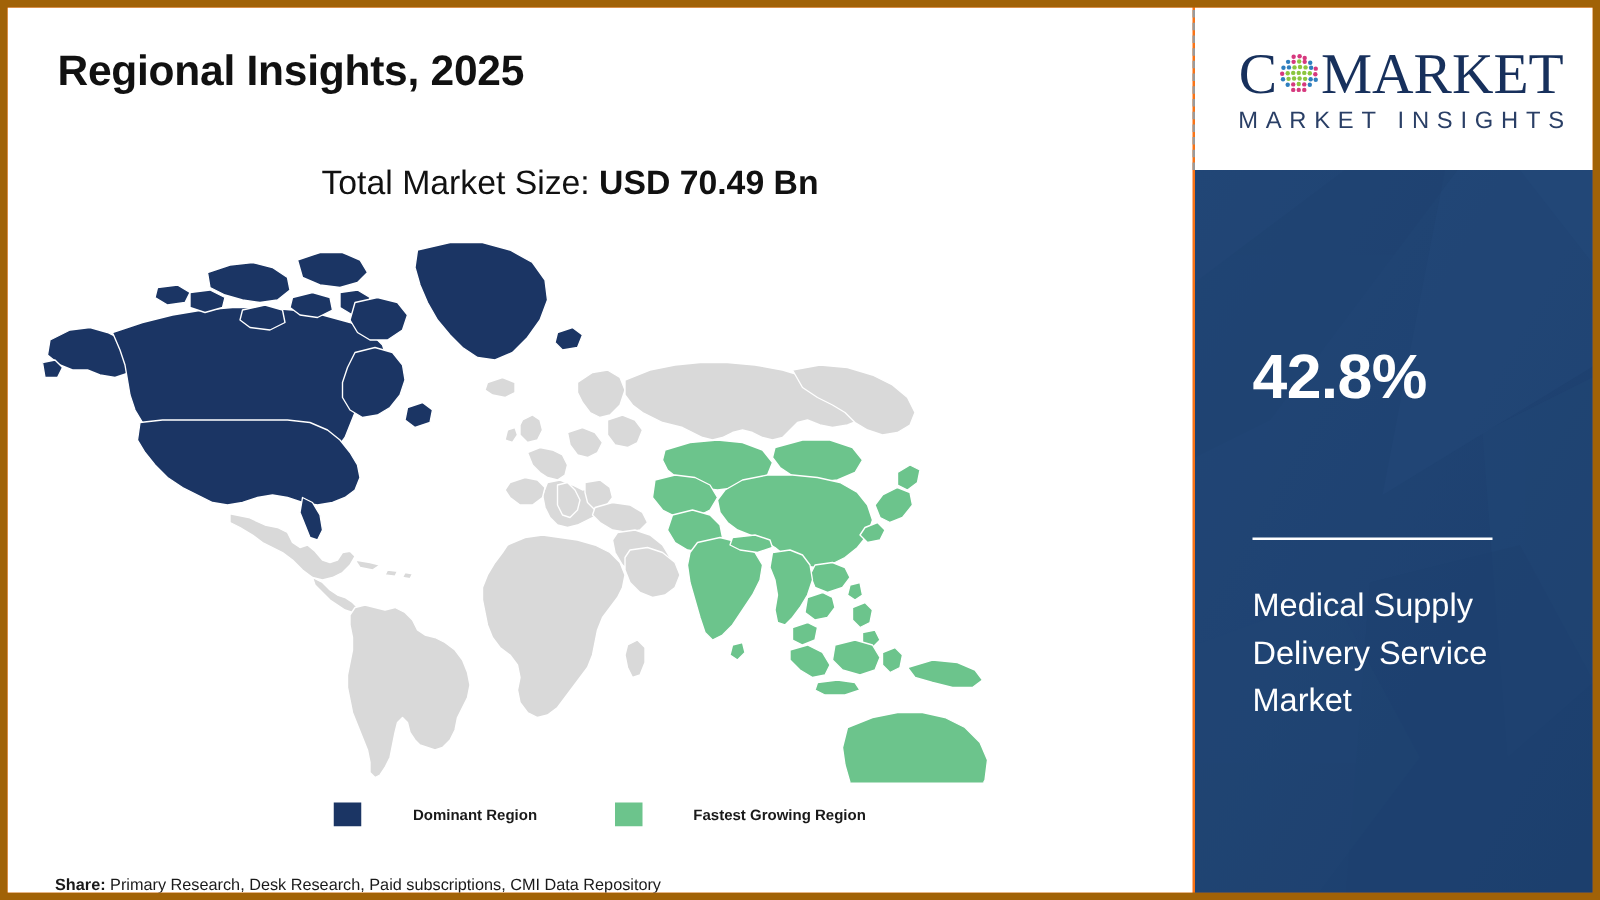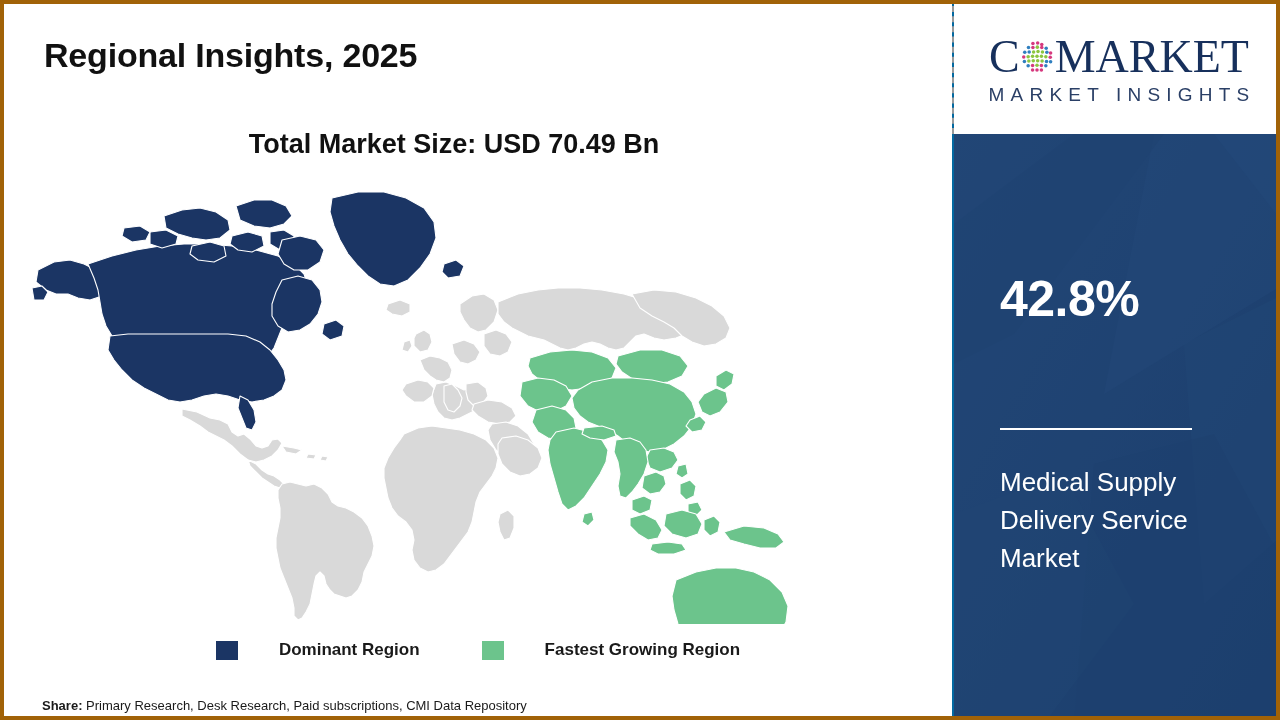--- a/index.html
+++ b/index.html
@@ -5,57 +5,57 @@
 <style>
   html,body{margin:0;padding:0;}
   body{
     width:1280px;height:720px;overflow:hidden;
     font-family:"Liberation Sans", sans-serif;
     background:#ffffff;
   }
   #slide{
     position:relative;width:1280px;height:720px;
     box-sizing:border-box;
-    border:4px solid #a16207;
-    background:#0369a1;
+    border:6px solid #a16207;
+    background:#f97316;
     overflow:hidden;
   }
 
   
   #left-panel{
     position:absolute;left:0;top:0;width:948px;height:716px;
     background:#ffffff;
   }
   #page-title{
     position:absolute;left:40px;top:32px;
     font-size:34px;font-weight:bold;color:#111111;
     letter-spacing:-0.2px;white-space:nowrap;
   }
   #market-size-line{
     position:absolute;left:0;top:125px;width:900px;
     text-align:center;font-size:27px;color:#111111;
     white-space:nowrap;
   }
-  #market-size-line .label{font-weight:bold;}
+  #market-size-line .label{font-weight:normal;}
   #market-size-line .value{font-weight:bold;}
 
   
   #map-wrap{
     position:absolute;left:28px;top:180px;width:820px;height:440px;
   }
   #world-map{display:block;width:100%;height:100%;}
 
   
   #legend{
     position:absolute;left:0;top:636px;width:948px;
     display:flex;justify-content:center;align-items:center;gap:62px;
   }
   .legend-item{display:flex;align-items:center;gap:9px;}
   .legend-swatch{width:22px;height:19px;display:inline-block;}
-  .legend-label{font-size:17px;font-weight:bold;color:#1a1a1a;white-space:nowrap;padding-left:32px;}
+  .legend-label{font-size:12px;font-weight:bold;color:#1a1a1a;white-space:nowrap;padding-left:32px;}
 
   
   #source-line{
     position:absolute;left:38px;top:694px;
     font-size:13px;color:#1a1a1a;white-space:nowrap;
   }
   #source-line .src-label{font-weight:bold;}
 
   
   #vertical-divider{

